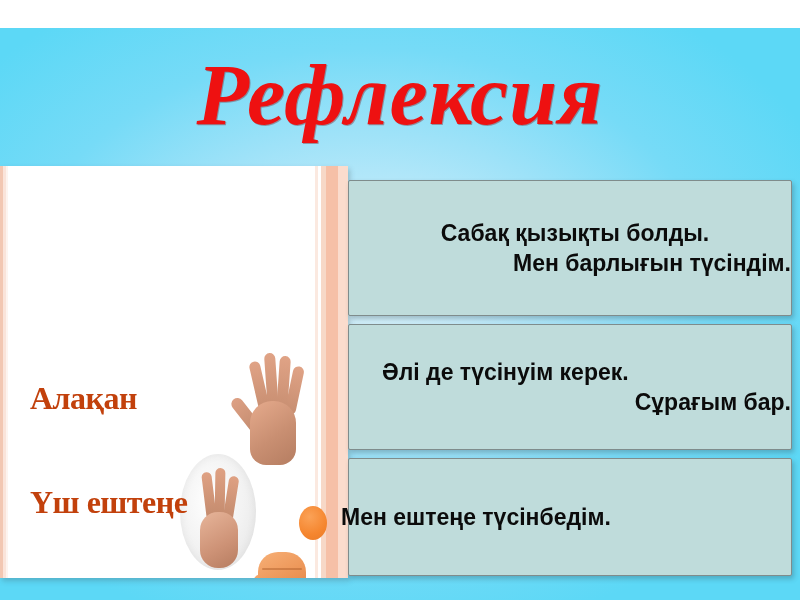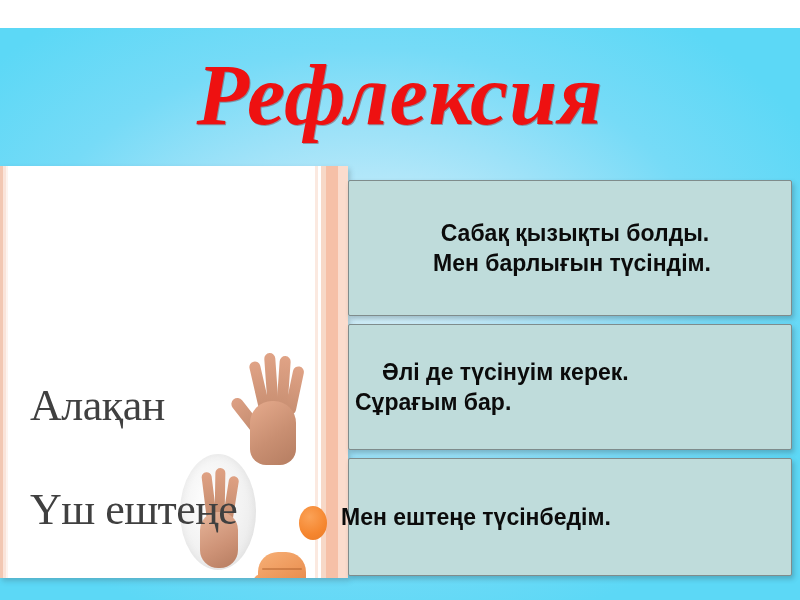--- a/index.html
+++ b/index.html
@@ -71,23 +71,23 @@
     left: 8px;
     top: 0;
     right: 34px;
     bottom: 0;
     background: #ffffff;
   }
 
   .hand-label {
     position: absolute;
     font-family: "Liberation Serif", "DejaVu Serif", serif;
-    font-weight: 400;
-    font-size: 44px;
-    color: #404040;
+    font-weight: 700;
+    font-size: 32px;
+    color: #c2410c;
     white-space: nowrap;
     letter-spacing: -0.5px;
   }
   #label-palm   { left: 30px;  top: 214px; }
   #label-three  { left: 30px;  top: 318px; }
 
   
   .hand-fig { position: absolute; }
 
   
@@ -180,23 +180,23 @@
     font-size: 23px;
     line-height: 1.32;
   }
   #box-understood { top: 152px; height: 136px; }
   #box-partial    { top: 296px; height: 126px; }
   #box-none       { top: 430px; height: 118px; }
 
   .statement-line { display: block; white-space: nowrap; }
 
   #box-understood .l1 { text-align: center; padding-left: 10px; }
-  #box-understood .l2 { text-align: center; padding-left: 4px; }
+  #box-understood .l2 { text-align: right; padding-left: 4px; }
   #box-partial .l1 { text-align: left; padding-left: 33px; }
-  #box-partial .l2 { text-align: left; padding-left: 6px; }
+  #box-partial .l2 { text-align: right; padding-left: 6px; }
   #box-none .l1 { text-align: left; padding-left: 0px; margin-left: -8px; }
 </style>
 </head>
 <body>
 
 <div id="slide">
 
   <div id="title">Рефлексия</div>
 
   <div id="picture-panel">

